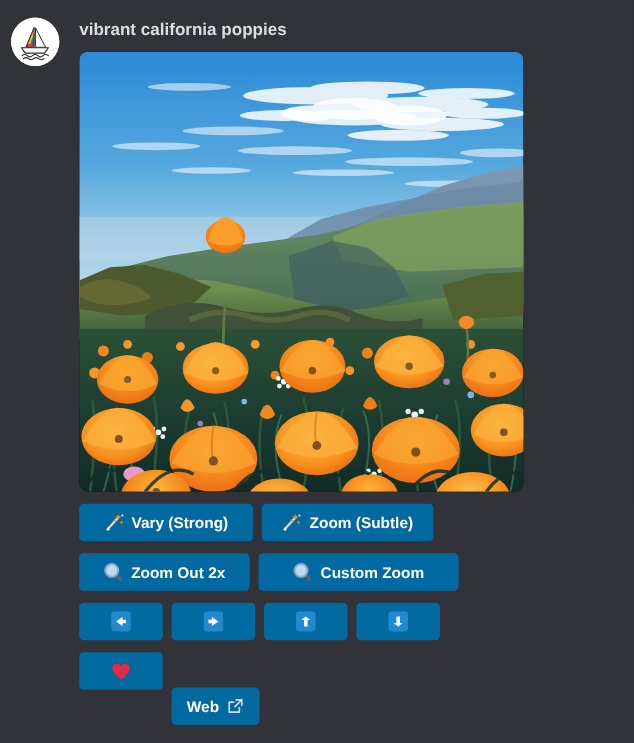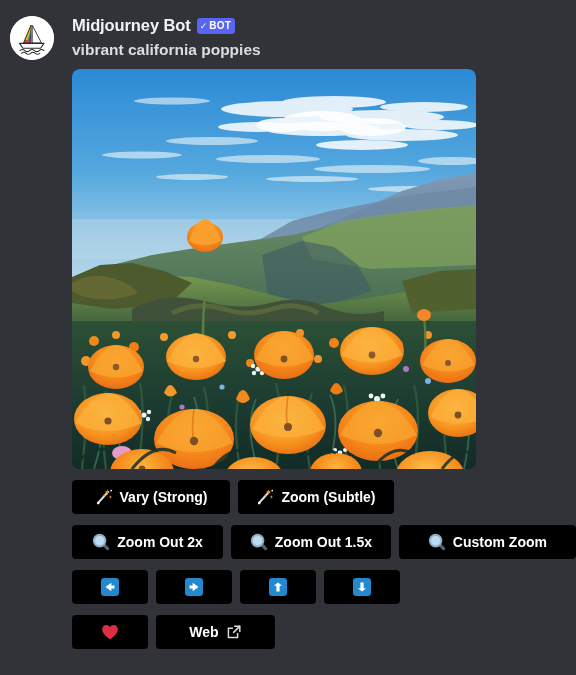--- a/index.html
+++ b/index.html
@@ -92,21 +92,21 @@
   .image-wrap svg { display: block; width: 404px; height: 400px; }
 
   
   .rows { margin-left: 72px; margin-top: 11px; }
   .row {
     display: flex;
     gap: 8px;
     margin-bottom: 11px;
   }
   .btn {
-    background: #000000;
+    background: #0369a1;
     border: none;
     border-radius: 4px;
     height: 34px;
     display: inline-flex;
     align-items: center;
     justify-content: center;
     gap: 7px;
     padding: 0 14px;
     cursor: pointer;
     font-family: "Liberation Sans", sans-serif;
@@ -128,21 +128,21 @@
   .btn-icon svg { display: block; }
 
   
   .btn-vary-strong { width: 158px; }
   .btn-vary-subtle { width: 156px; }
   .btn-zoom2x     { width: 155px; }
   .btn-zoom15x    { width: 164px; }
   .btn-zoomcustom { width: 182px; text-align: center; }
   .btn-arrow      { width: 76px; padding: 0; }
   .btn-heart      { width: 76px; padding: 0; }
-  .btn-web        { width: 119px; }
+  .btn-web        { width: 80px; margin-top: 32px; }
 
   .ext-icon { width: 16px; height: 16px; }
 </style>
 </head>
 <body>
 
 <div class="message">
 
   <div class="avatar">
     <svg viewBox="0 0 44 44" xmlns="http://www.w3.org/2000/svg">
@@ -160,27 +160,20 @@
         <path d="M13.5 27 L21 9 L21 27 Z" fill="none" stroke="#2b2b2b" stroke-width="0.9" stroke-linejoin="round"></path>
 
         <path d="M9.5 27.4 L34 27.4 L30.5 32.2 L13 32.2 Z" fill="#ffffff" stroke="#2b2b2b" stroke-width="1.1" stroke-linejoin="round"></path>
 
         <path d="M10 34.6 q2.4 -2.1 4.8 0 q2.4 2.1 4.8 0 q2.4 -2.1 4.8 0 q2.4 2.1 4.8 0 q2.4 -2.1 4.8 0" fill="none" stroke="#2b2b2b" stroke-width="1.05" stroke-linecap="round"></path>
         <path d="M11.4 37.3 q2.3 -2 4.6 0 q2.3 2 4.6 0 q2.3 -2 4.6 0 q2.3 2 4.6 0" fill="none" stroke="#2b2b2b" stroke-width="1.05" stroke-linecap="round"></path>
       </g>
     </svg>
   </div>
 
-  <div class="header">
-    <span class="username">Midjourney Bot</span>
-    <span class="bot-badge">
-      <span class="bot-check">✓</span>
-      <span class="bot-text">BOT</span>
-    </span>
-  </div>
 
   <div class="prompt">vibrant california poppies</div>
 
   <div class="image-wrap">
     <svg viewBox="0 0 404 400" xmlns="http://www.w3.org/2000/svg">
       <defs>
         <linearGradient id="sky" x1="0" y1="0" x2="0" y2="1">
           <stop offset="0%" stop-color="#2b8ad6"></stop>
           <stop offset="45%" stop-color="#55a8de"></stop>
           <stop offset="78%" stop-color="#9fcde8"></stop>
@@ -494,30 +487,20 @@
         <span class="btn-icon">
           <svg width="18" height="18" viewBox="0 0 18 18" xmlns="http://www.w3.org/2000/svg">
             <line x1="11.2" y1="11.2" x2="15.6" y2="15.6" stroke="#5b6068" stroke-width="3.2" stroke-linecap="round"></line>
             <circle cx="7.6" cy="7.6" r="6" fill="#a7cce8" stroke="#8fa8bd" stroke-width="1.6"></circle>
             <circle cx="7.6" cy="7.6" r="4.4" fill="#bcdcf2"></circle>
           </svg>
         </span>
         <span class="btn-label">Zoom Out 2x</span>
       </button>
 
-      <button class="btn btn-zoom15x">
-        <span class="btn-icon">
-          <svg width="18" height="18" viewBox="0 0 18 18" xmlns="http://www.w3.org/2000/svg">
-            <line x1="11.2" y1="11.2" x2="15.6" y2="15.6" stroke="#5b6068" stroke-width="3.2" stroke-linecap="round"></line>
-            <circle cx="7.6" cy="7.6" r="6" fill="#a7cce8" stroke="#8fa8bd" stroke-width="1.6"></circle>
-            <circle cx="7.6" cy="7.6" r="4.4" fill="#bcdcf2"></circle>
-          </svg>
-        </span>
-        <span class="btn-label">Zoom Out 1.5x</span>
-      </button>
 
       <button class="btn btn-zoomcustom">
         <span class="btn-icon">
           <svg width="18" height="18" viewBox="0 0 18 18" xmlns="http://www.w3.org/2000/svg">
             <line x1="11.2" y1="11.2" x2="15.6" y2="15.6" stroke="#5b6068" stroke-width="3.2" stroke-linecap="round"></line>
             <circle cx="7.6" cy="7.6" r="6" fill="#a7cce8" stroke="#8fa8bd" stroke-width="1.6"></circle>
             <circle cx="7.6" cy="7.6" r="4.4" fill="#bcdcf2"></circle>
           </svg>
         </span>
         <span class="btn-label">Custom Zoom</span>

